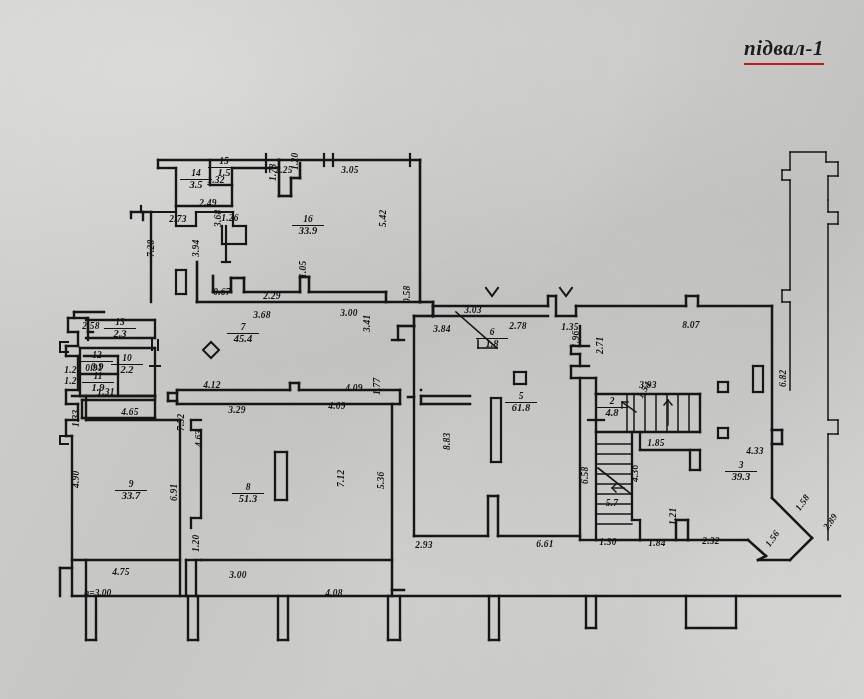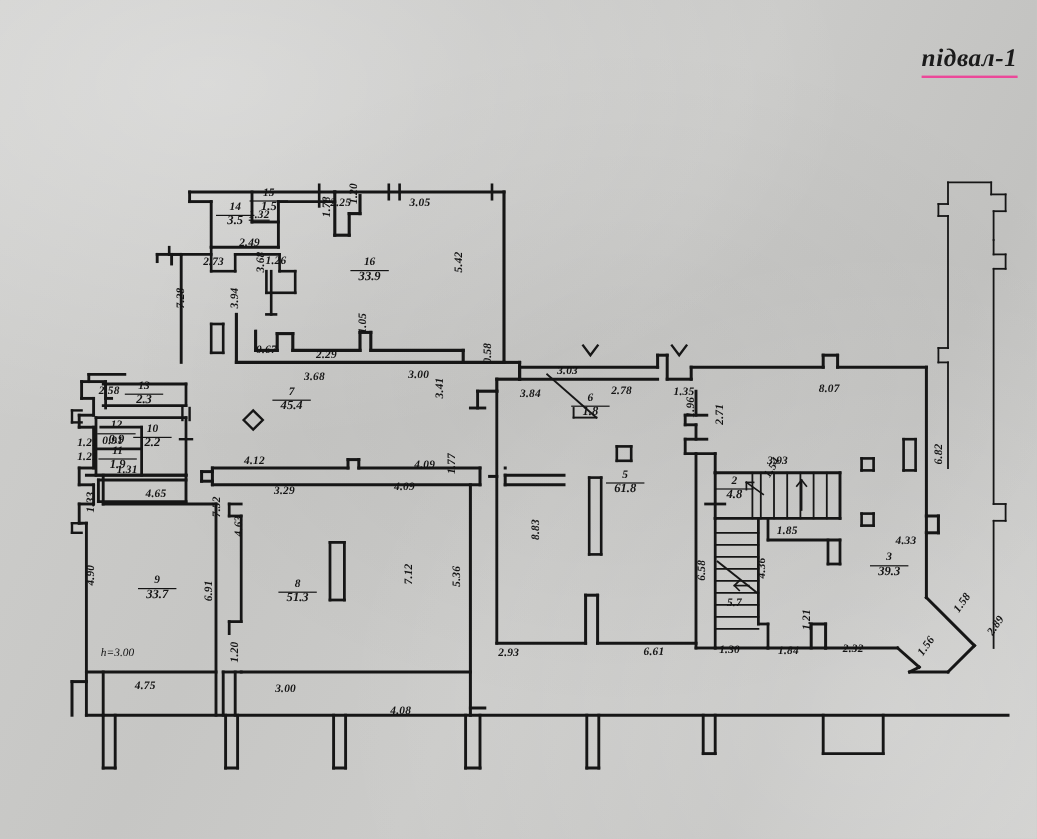--- a/index.html
+++ b/index.html
@@ -17,28 +17,28 @@
       radial-gradient(ellipse 900px 500px at 20% 10%, rgba(255,255,255,.30), rgba(255,255,255,0) 60%),
       radial-gradient(ellipse 700px 600px at 85% 85%, rgba(255,255,255,.22), rgba(255,255,255,0) 65%),
       radial-gradient(ellipse 600px 400px at 60% 45%, rgba(0,0,0,.05), rgba(0,0,0,0) 70%),
       linear-gradient(115deg,#cfcfcd 0%,#c6c6c4 35%,#cbcbc9 55%,#c2c2c0 78%,#cdcdcb 100%);
   }
   #stage{position:absolute;inset:0;}
   svg{display:block;position:absolute;top:0;left:0;}
 
   .title{
     position:absolute;
-    left:768px;top:36px;
+    left:744px;top:36px;
     font-family:"Liberation Serif", serif;
     font-style:italic;
     font-weight:700;
     font-size:21px;
     letter-spacing:.5px;
     color:#1b1b1b;
-    border-bottom:2px solid #ec4899;
+    border-bottom:2px solid #b91c1c;
     padding-bottom:2px;
     white-space:nowrap;
   }
 
   
   .dim{
     position:absolute;
     font-family:"Liberation Serif", serif;
     font-style:italic;
     font-weight:700;
@@ -58,24 +58,25 @@
     color:#141414;
     white-space:nowrap;
     line-height:1.02;
   }
   .room .num{font-size:9.5px;display:block;}
   .room .area{font-size:10.5px;display:block;border-top:1.2px solid #141414;padding-top:.5px;}
   .note{
     position:absolute;
     font-family:"Liberation Serif", serif;
     font-style:italic;
-    font-weight:400;
+    font-weight:700;
     font-size:9.5px;
     color:#141414;
     white-space:nowrap;
+    margin-top:48px;
   }
 </style>
 </head>
 <body>
 
 <div id="paper"></div>
 
 <div id="stage">
 
   <svg width="864" height="699" viewBox="0 0 864 699">

